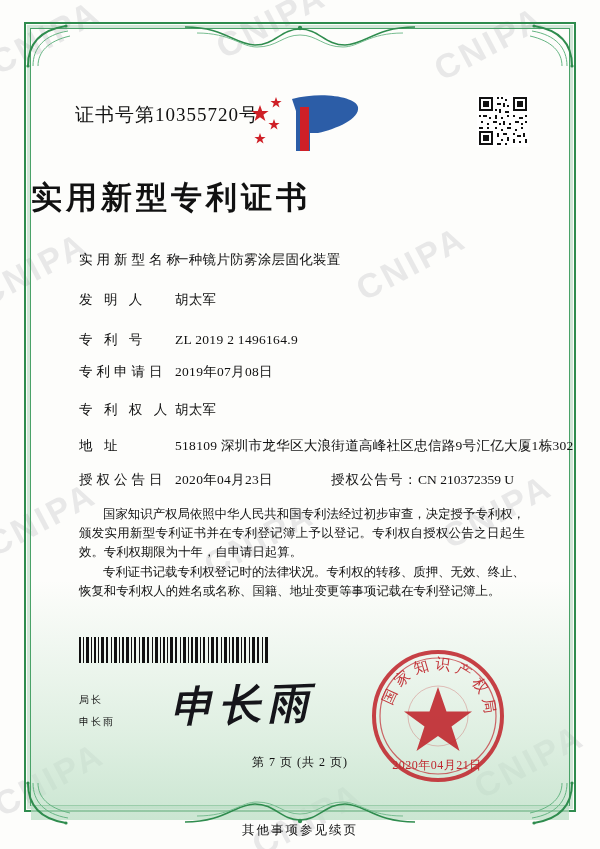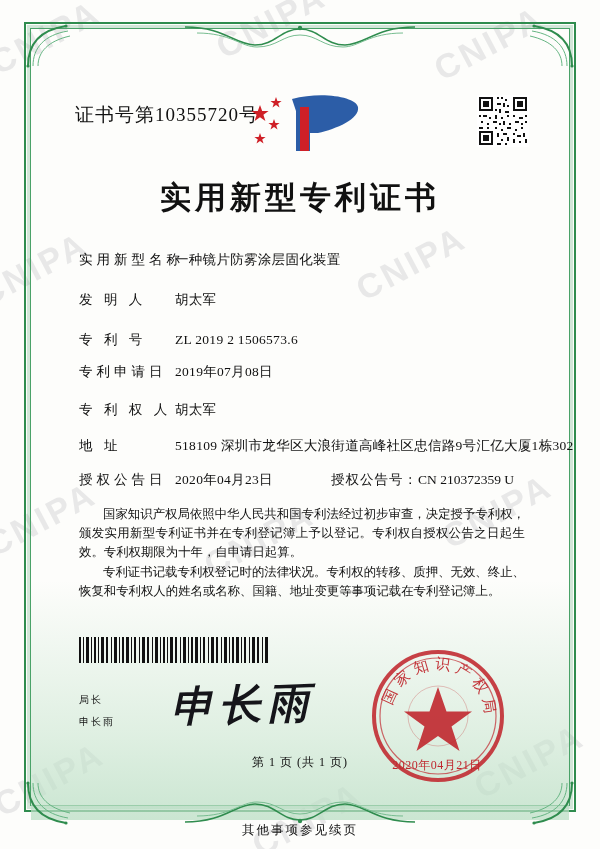--- a/index.html
+++ b/index.html
@@ -140,21 +140,20 @@
     right: 40px;
     top: 66px;
     width: 52px;
     height: 52px;
   }
 
   .title {
     position: absolute;
     left: 0; right: 0;
     top: 148px;
-    text-align: center;
     font-family: "Liberation Serif", serif;
     font-size: 31px;
     font-weight: bold;
     letter-spacing: 4px;
     color: #111;
   }
 
   .field {
     position: absolute;
     left: 48px;
@@ -422,21 +421,21 @@
 
     <div class="title">实用新型专利证书</div>
 
     <div class="field f1">
       <span class="lbl">实用新型名称</span><span class="val">一种镜片防雾涂层固化装置</span>
     </div>
     <div class="field f2">
       <span class="lbl">发 明 人</span><span class="val">胡太军</span>
     </div>
     <div class="field f3">
-      <span class="lbl">专 利 号</span><span class="val">ZL 2019 2 1506573.6</span>
+      <span class="lbl">专 利 号</span><span class="val">ZL 2019 2 1496164.9</span>
     </div>
     <div class="field f4">
       <span class="lbl">专利申请日</span><span class="val">2019年07月08日</span>
     </div>
     <div class="field f5">
       <span class="lbl">专 利 权 人</span><span class="val">胡太军</span>
     </div>
     <div class="field f6">
       <span class="lbl">地 址</span><span class="val">518109 深圳市龙华区大浪街道高峰社区忠信路9号汇亿大厦1栋302</span>
     </div>
@@ -518,17 +517,17 @@
         <path id="sealArc" d="M 69,69 m -47,0 a 47,47 0 1,1 94,0"></path>
       </defs>
       <text font-family="Liberation Serif, serif" font-size="15" fill="#c0272d" opacity="0.92" letter-spacing="5">
         <textPath href="#sealArc" startOffset="7%">国家知识产权局</textPath>
       </text>
 
       <circle cx="69" cy="69" r="30" fill="none" stroke="#c0272d" stroke-width="0.8" opacity="0.35"></circle>
     </svg>
     <div class="seal-date">2020年04月21日</div>
 
-    <div class="page-no">第 1 页 (共 1 页)</div>
+    <div class="page-no">第 7 页 (共 2 页)</div>
   </div>
 
   <div class="footer-note">其他事项参见续页</div>
 </div>
 
 </body></html>

